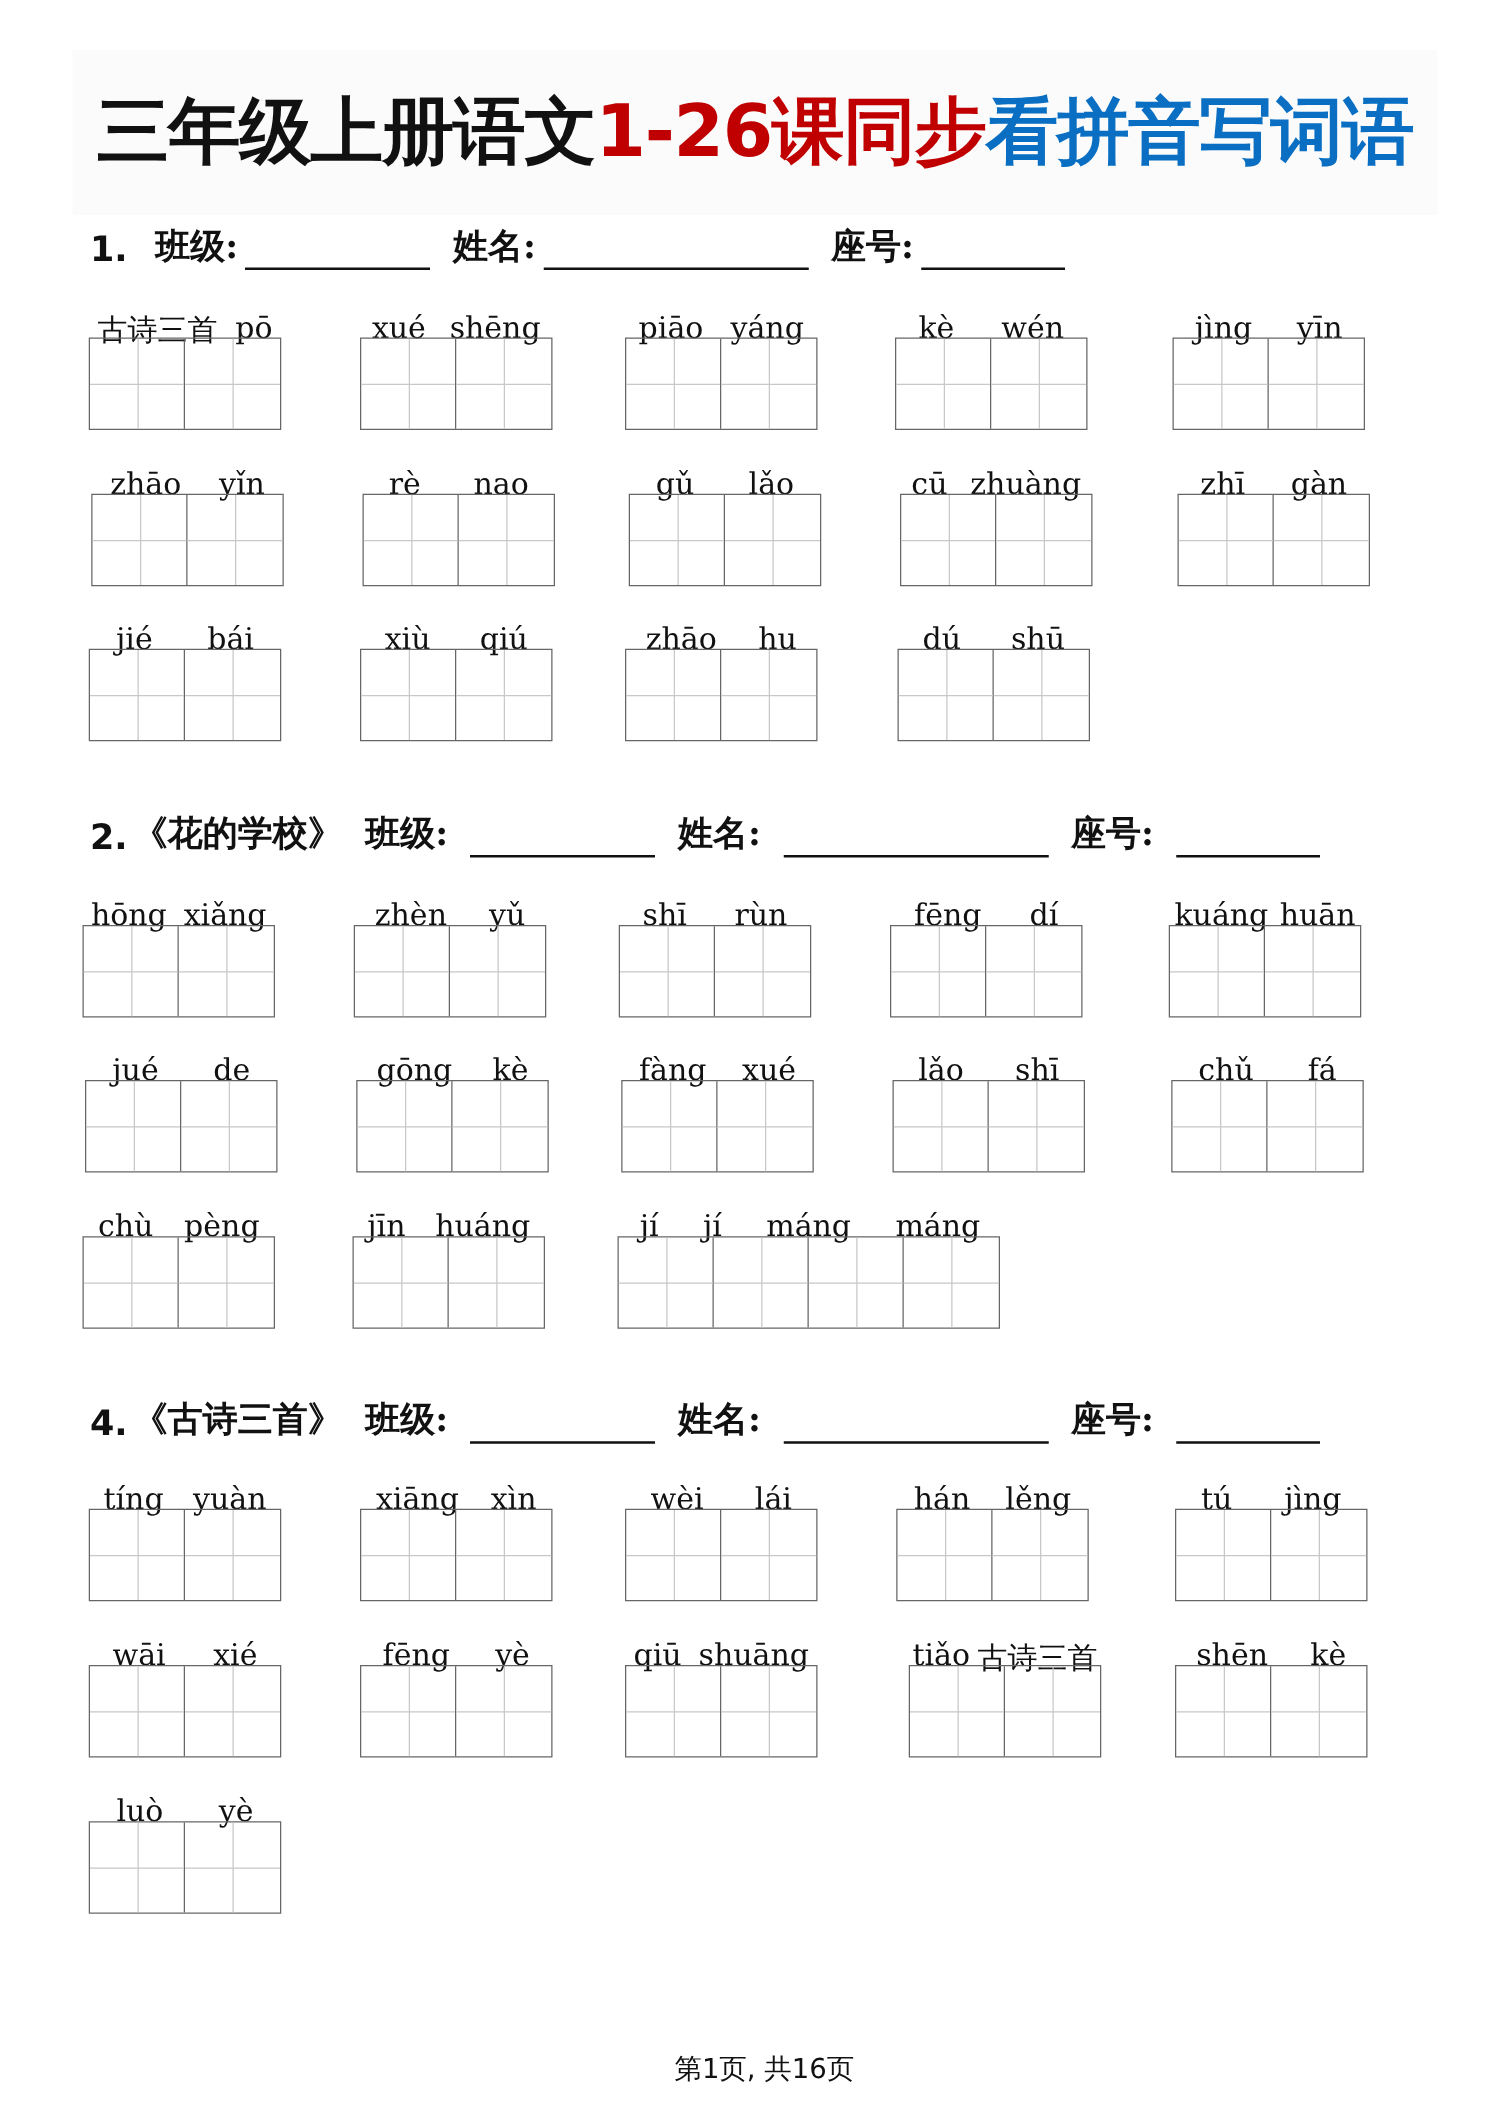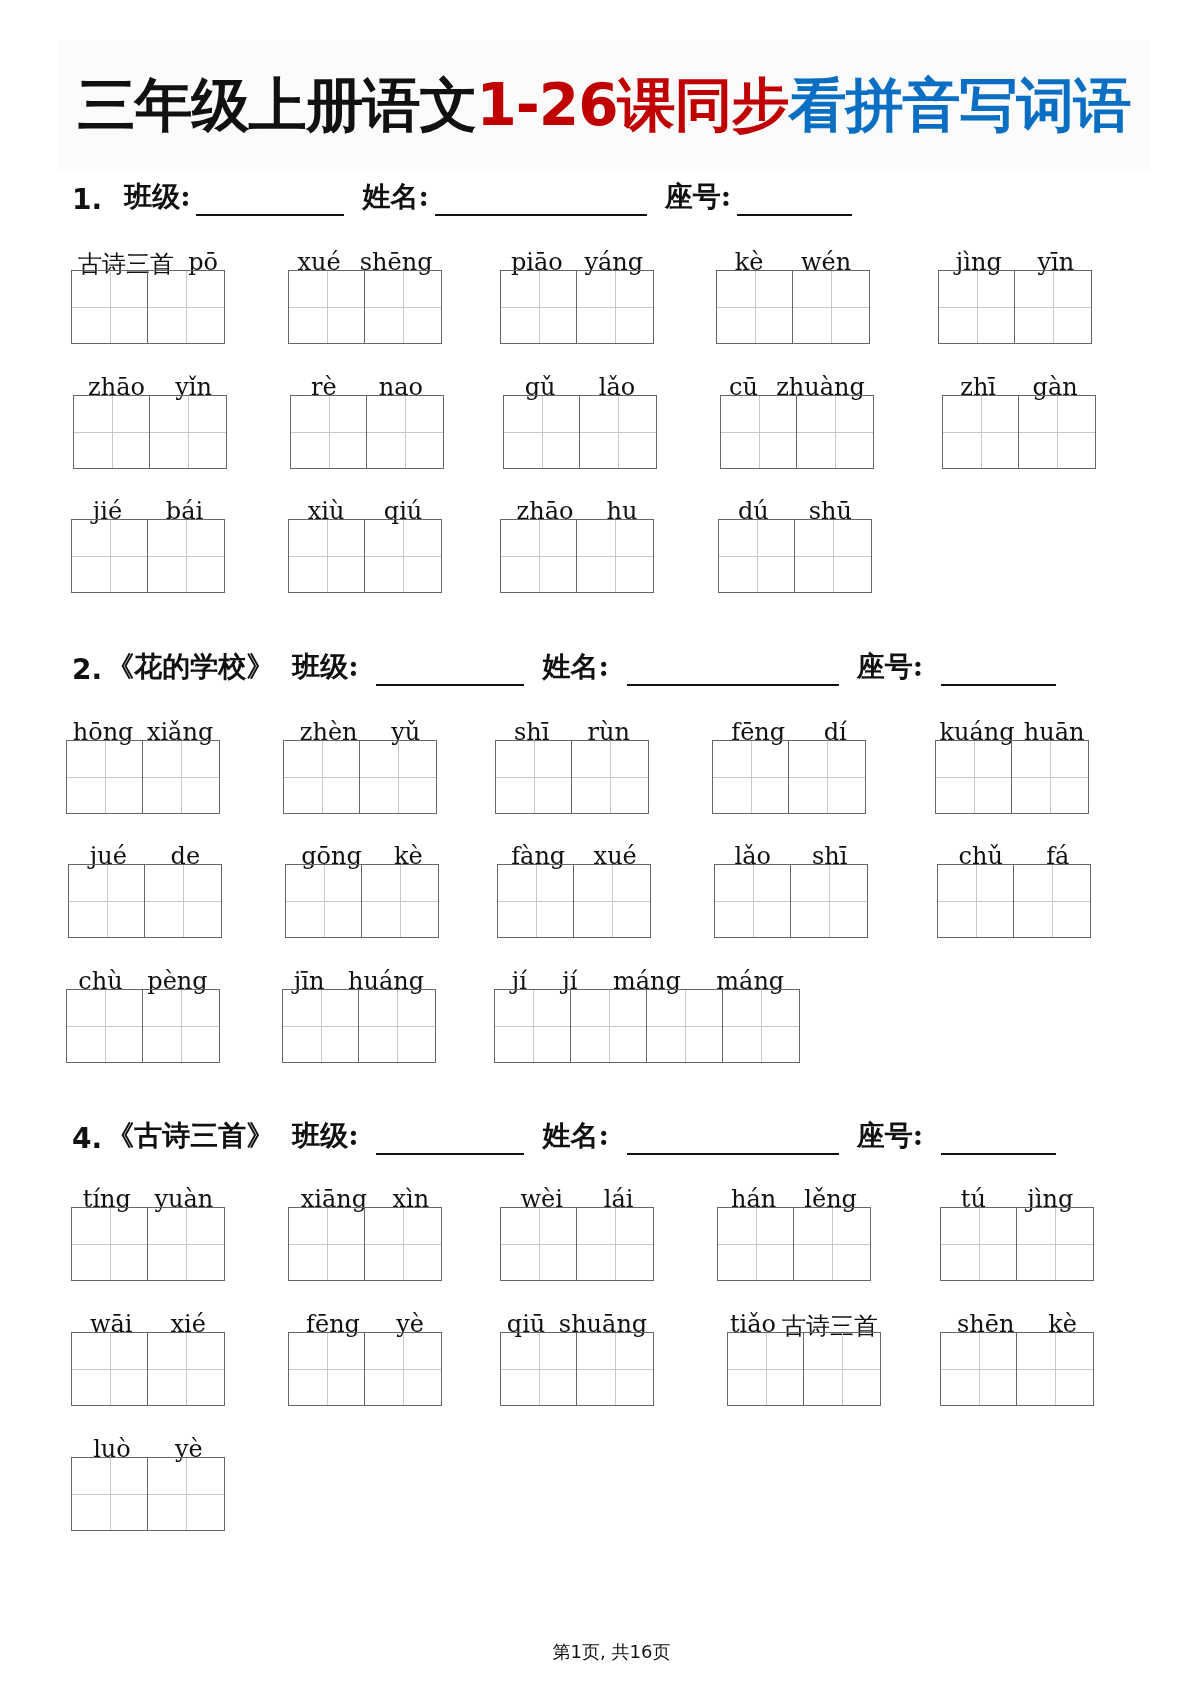--- a/index.html
+++ b/index.html
@@ -29,21 +29,21 @@
   .grid { position: absolute; top: 22px; left: 0; height: 74px; display: flex;
           border: 1.5px solid #666; box-sizing: border-box; }
   .cell { width: 76px; height: 100%; position: relative; box-sizing: border-box;
           border-right: 1.2px solid #666; }
   .cell:last-child { border-right: none; }
   .cell::before { content: ""; position: absolute; left: 50%; top: 0; bottom: 0;
                   border-left: 1px solid #c8c8c8; }
   .cell::after { content: ""; position: absolute; top: 50%; left: 0; right: 0;
                  border-top: 1px solid #c8c8c8; }
   .footer { position: absolute; top: 1640px; left: 0; right: 0; text-align: center;
-            font-size: 18px; font-family: "DejaVu Sans", sans-serif; color: #111; padding-left: 32px; }
+            font-size: 22px; font-family: "DejaVu Sans", sans-serif; color: #111; padding-left: 32px; }
 </style>
 </head>
 <body>
 
 <div class="title-band">
   <div class="title">
     <span class="t-black">三年级上册语文</span><span class="t-red">1-26课同步</span><span class="t-blue">看拼音写词语</span>
   </div>
 </div>
 

